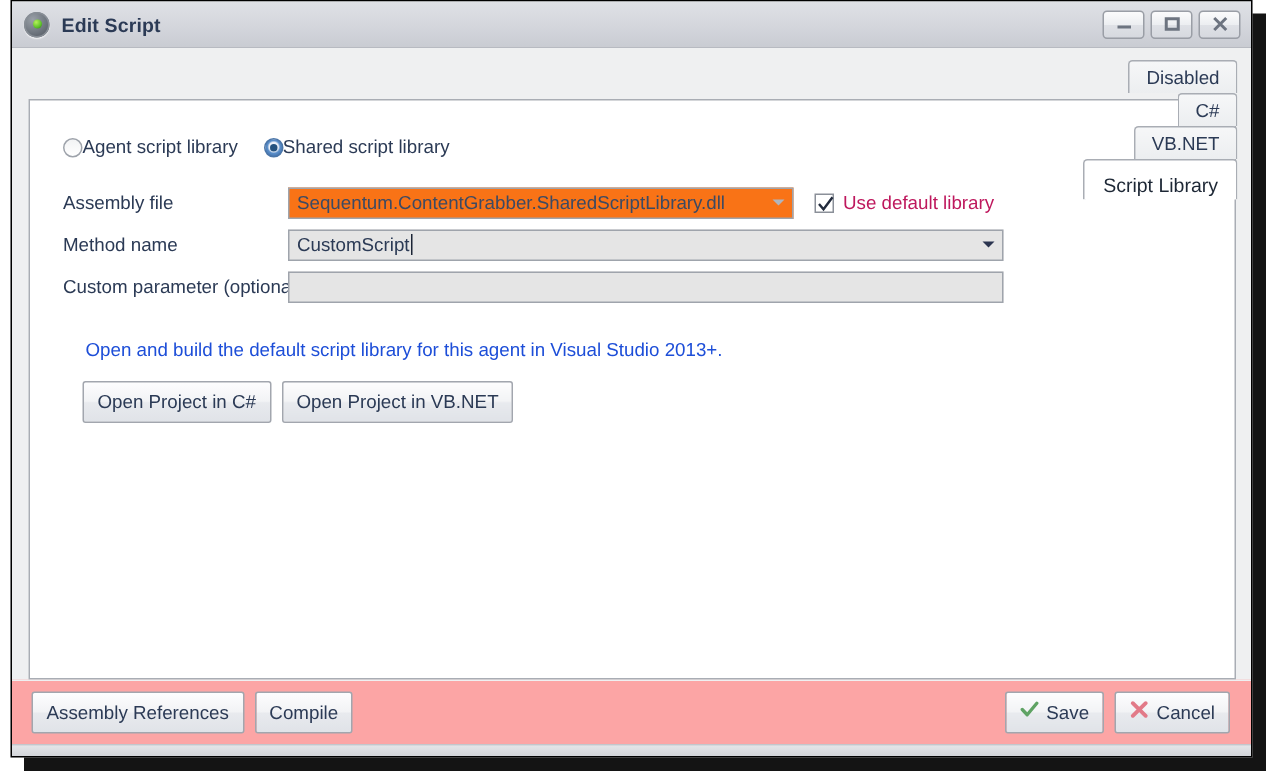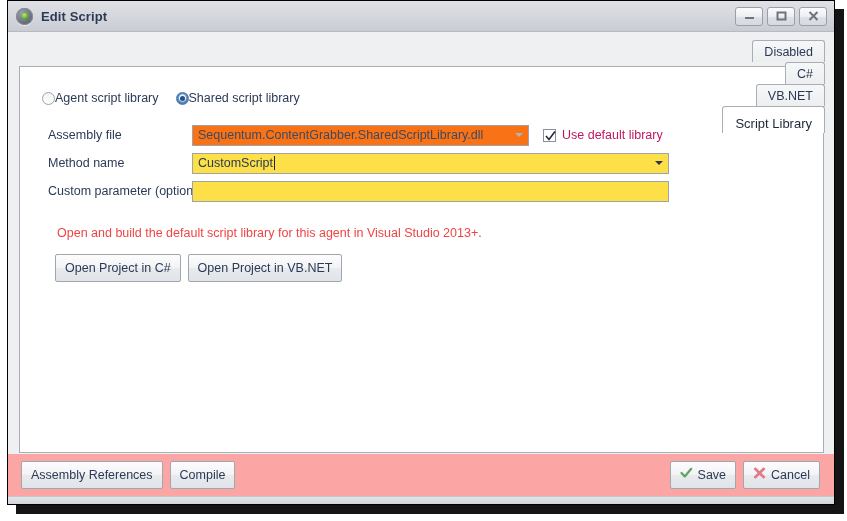--- a/index.html
+++ b/index.html
@@ -164,37 +164,37 @@
   
   #form { padding: 17px 0 0 0; }
   .frow {
     display: flex;
     align-items: center;
     height: 22px;
     margin-bottom: 6px;
   }
   .flabel {
     width: 172px;
-    padding-left: 28px;
+    padding-left: 22px;
     box-sizing: border-box;
     font-size: 12.5px;
     color: #2b3a55;
     white-space: nowrap;
   }
   .fctl { position: relative; }
   .combo, .textbox {
     height: 21px;
     border: 1px solid #9fa4ac;
     box-sizing: border-box;
     display: flex;
     align-items: center;
     font-size: 12.5px;
     color: #2b3a55;
     padding: 0 5px;
-    background: #fde047;
+    background: #e5e5e5;
   }
   .combo.disabled {
     background: #f97316;
     color: #3c4a63;
   }
   .combo .arrow {
     margin-left: auto;
     width: 0; height: 0;
     border-left: 4px solid transparent;
     border-right: 4px solid transparent;
@@ -222,21 +222,21 @@
     position: relative;
     flex: 0 0 auto;
   }
   .checkbox svg { position: absolute; left: 0; top: -1px; }
   .cklabel { font-size: 12.5px; color: #be185d; white-space: nowrap; }
 
   
   #desc {
     padding: 18px 0 0 37px;
     font-size: 12.5px;
-    color: #ef4444;
+    color: #1d4ed8;
   }
   #proj-buttons {
     padding: 14px 0 0 35px;
     display: flex;
     gap: 7px;
   }
   .btn {
     font-family: "Liberation Sans", sans-serif;
     font-size: 12.5px;
     color: #2b3a55;

